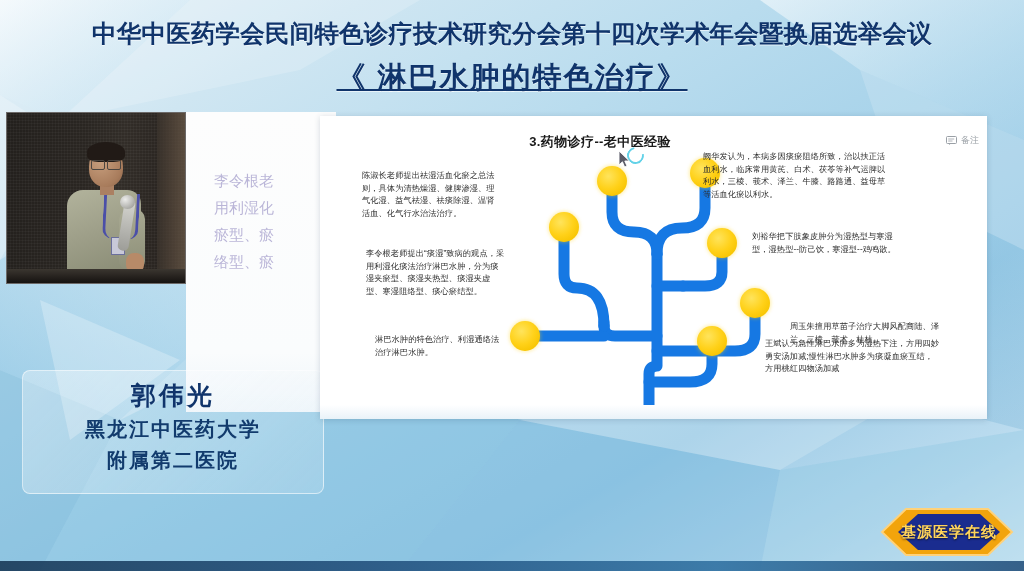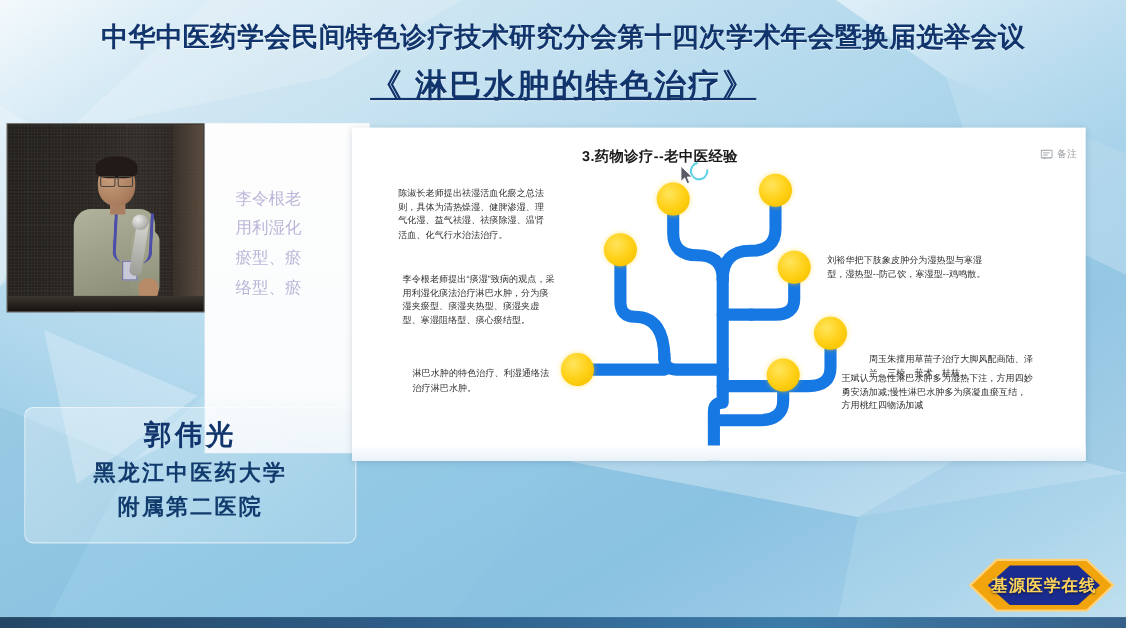--- a/index.html
+++ b/index.html
@@ -433,20 +433,21 @@
           <circle cx="25" cy="200" r="15" fill="url(#nodeG)"></circle>
           <circle cx="212" cy="205" r="15" fill="url(#nodeG)"></circle>
         </g>
       </svg>
     </div>
 
     <div class="txt" id="t-left-1">陈淑长老师提出祛湿活血化瘀之总法则，具体为清热燥湿、健脾渗湿、理气化湿、益气祛湿、祛痰除湿、温肾活血、化气行水治法治疗。</div>
     <div class="txt" id="t-left-2">李令根老师提出“痰湿”致病的观点，采用利湿化痰法治疗淋巴水肿，分为痰湿夹瘀型、痰湿夹热型、痰湿夹虚型、寒湿阻络型、痰心瘀结型。</div>
     <div class="txt" id="t-left-3">淋巴水肿的特色治疗、利湿通络法治疗淋巴水肿。</div>
 
+    <div class="txt right" id="t-right-1">阙华发认为，本病多因痰瘀阻络所致，治以扶正活血利水，临床常用黄芪、白术、茯苓等补气运脾以利水，三棱、莪术、泽兰、牛膝、路路通、益母草等活血化瘀以利水。</div>
     <div class="txt right" id="t-right-2">刘裕华把下肢象皮肿分为湿热型与寒湿型，湿热型--防己饮，寒湿型--鸡鸣散。</div>
     <div class="txt right" id="t-right-3">周玉朱擅用草苗子治疗大脚风配商陆、泽兰、三棱、莪术、桂枝。</div>
     <div class="txt right" id="t-right-4">王斌认为急性淋巴水肿多为湿热下注，方用四妙勇安汤加减;慢性淋巴水肿多为痰凝血瘀互结，方用桃红四物汤加减</div>
 
     <div id="slide-bottom-fade"></div>
   </div>
 
   <div id="cursor">
     <div class="spin"></div>
     <span class="arrow">

